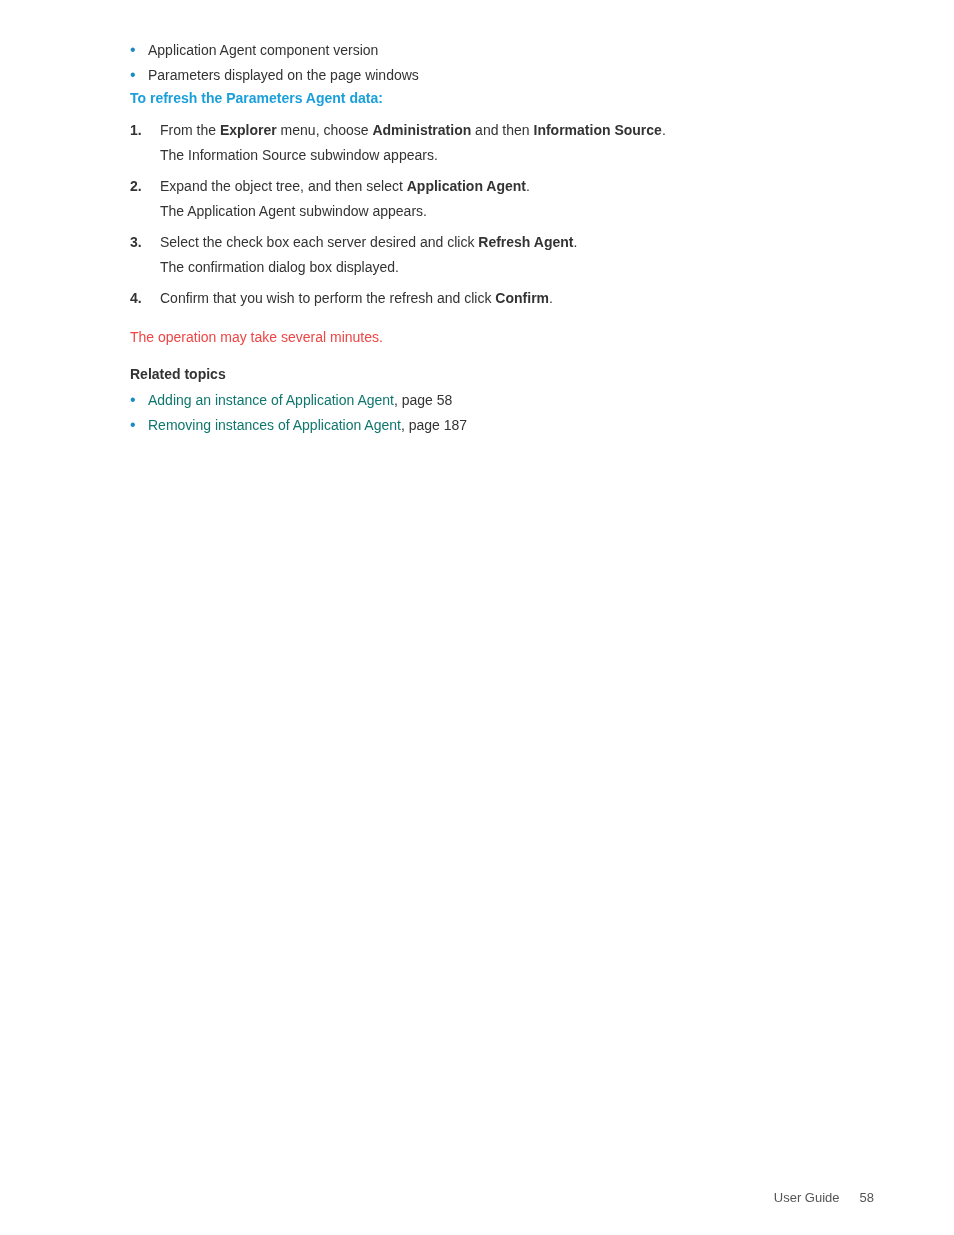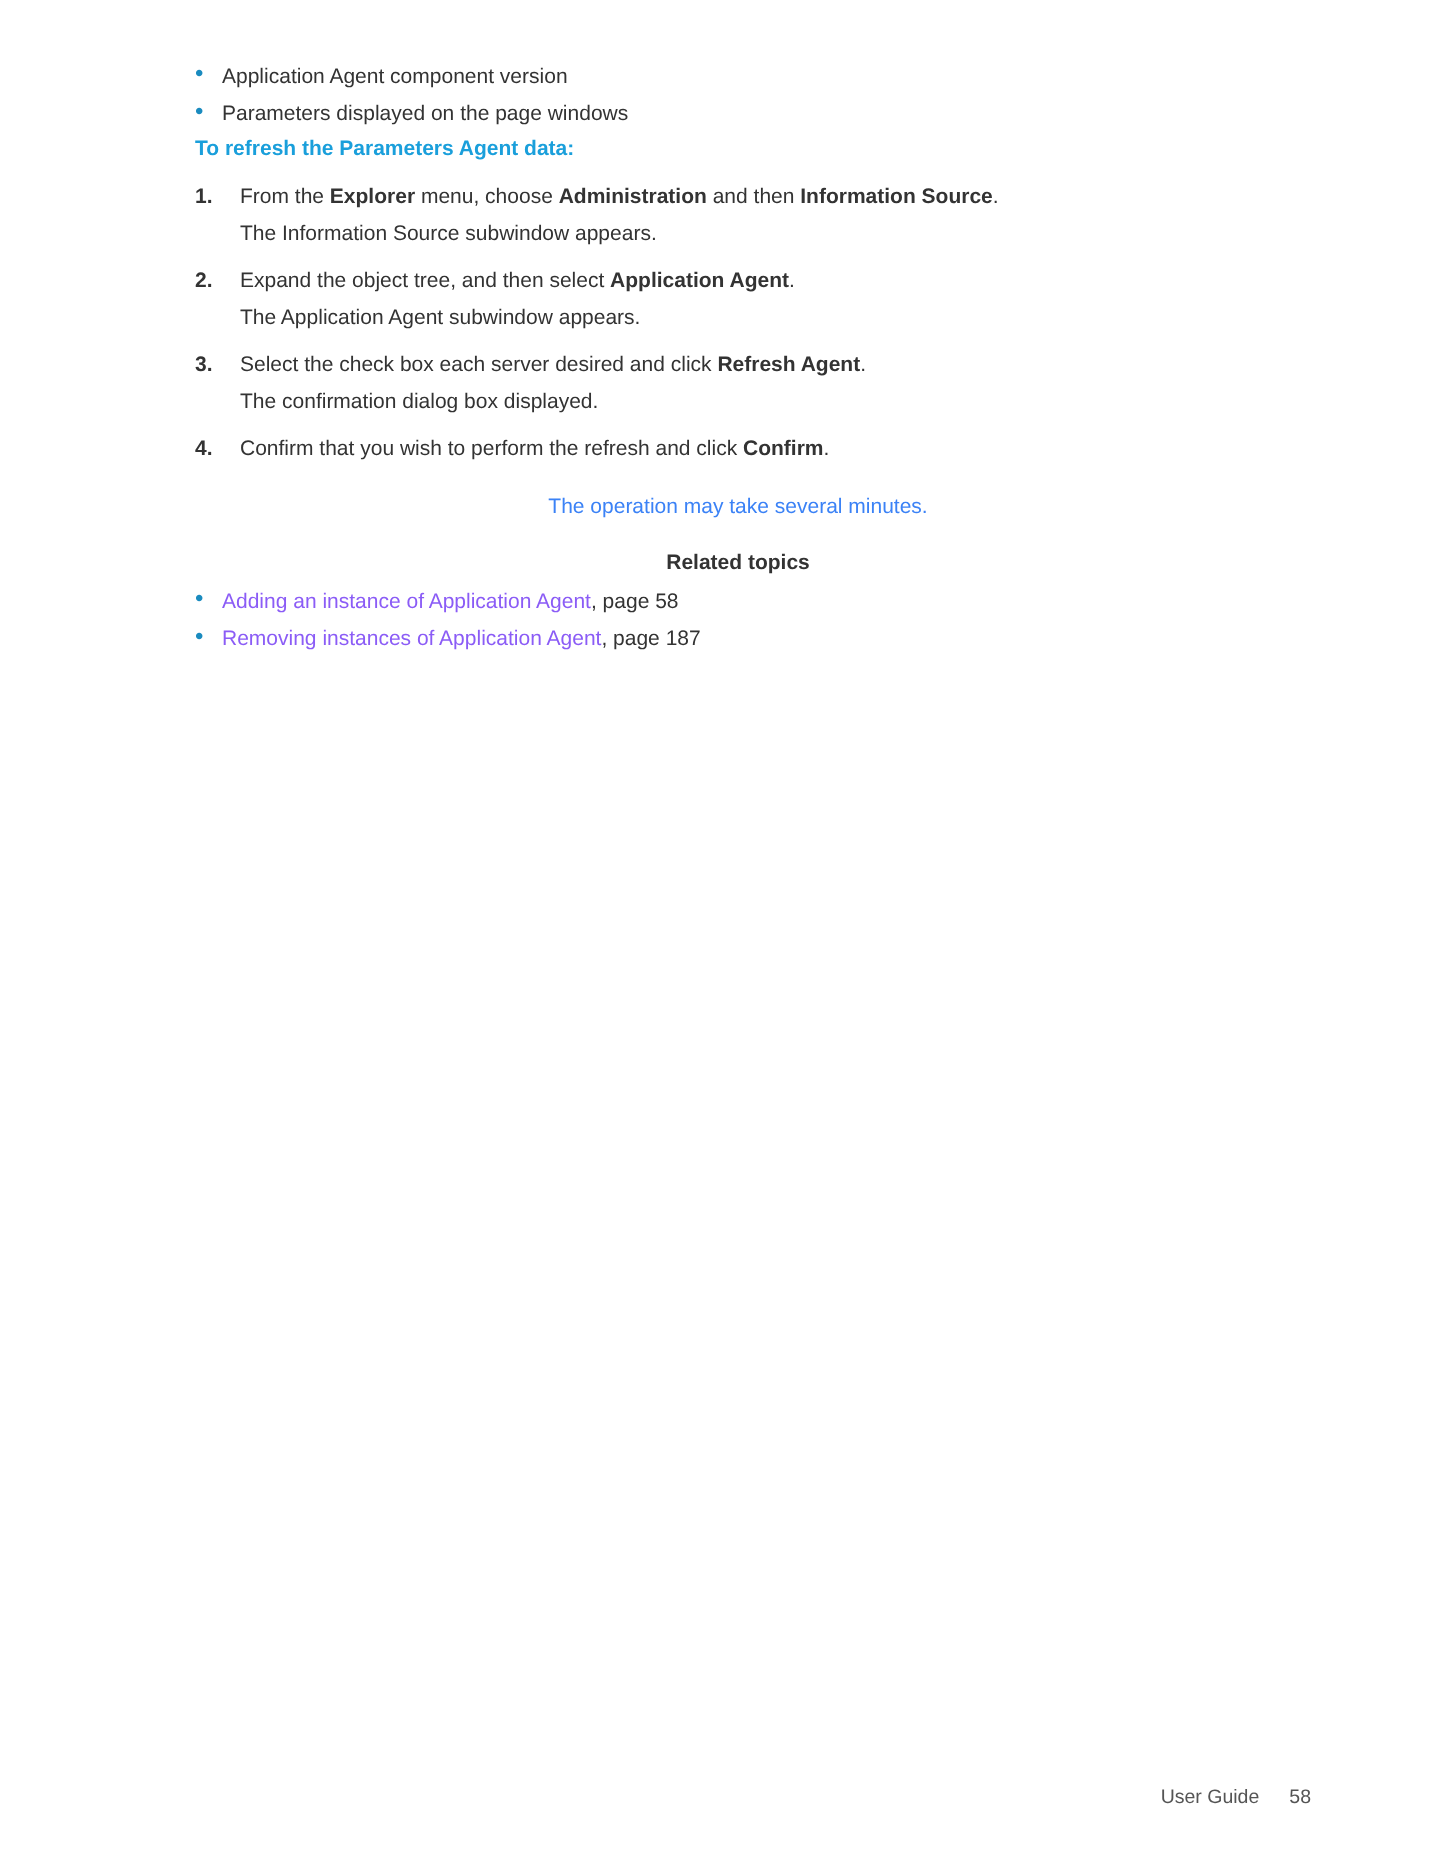--- a/index.html
+++ b/index.html
@@ -82,32 +82,30 @@
       color: #333333;
       font-size: 14px;
     }
 
     .bold {
       font-weight: bold;
     }
 
     .operation-note {
       font-size: 14px;
-      color: #3b82f6;
+      color: #ef4444;
       margin-bottom: 18px;
       line-height: 1.5;
-      text-align: center;
     }
 
     .related-topics-heading {
       font-weight: bold;
       font-size: 14px;
       color: #333333;
       margin-bottom: 8px;
-      text-align: center;
     }
 
     .related-list {
       list-style: none;
       margin-bottom: 18px;
     }
 
     .related-list li {
       position: relative;
       padding-left: 18px;
@@ -119,21 +117,21 @@
     .related-list li::before {
       content: "•";
       position: absolute;
       left: 0;
       color: #1a8bbf;
       font-size: 16px;
       line-height: 1.3;
     }
 
     .related-list li a {
-      color: #8b5cf6;
+      color: #0f766e;
       text-decoration: none;
     }
 
     .related-list li .page-ref {
       color: #333333;
     }
 
     .page-footer {
       position: absolute;
       bottom: 30px;

